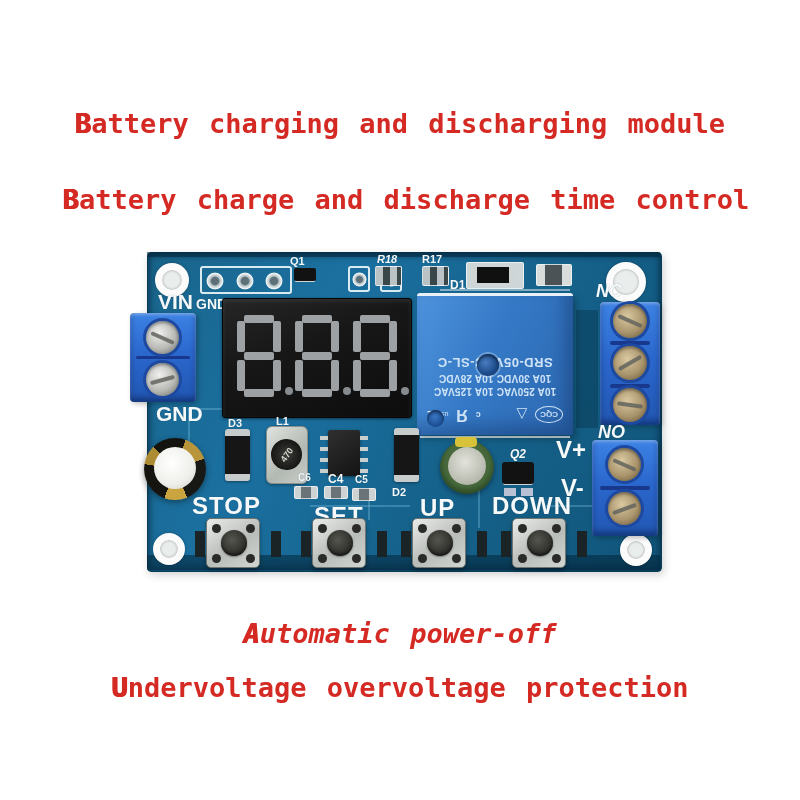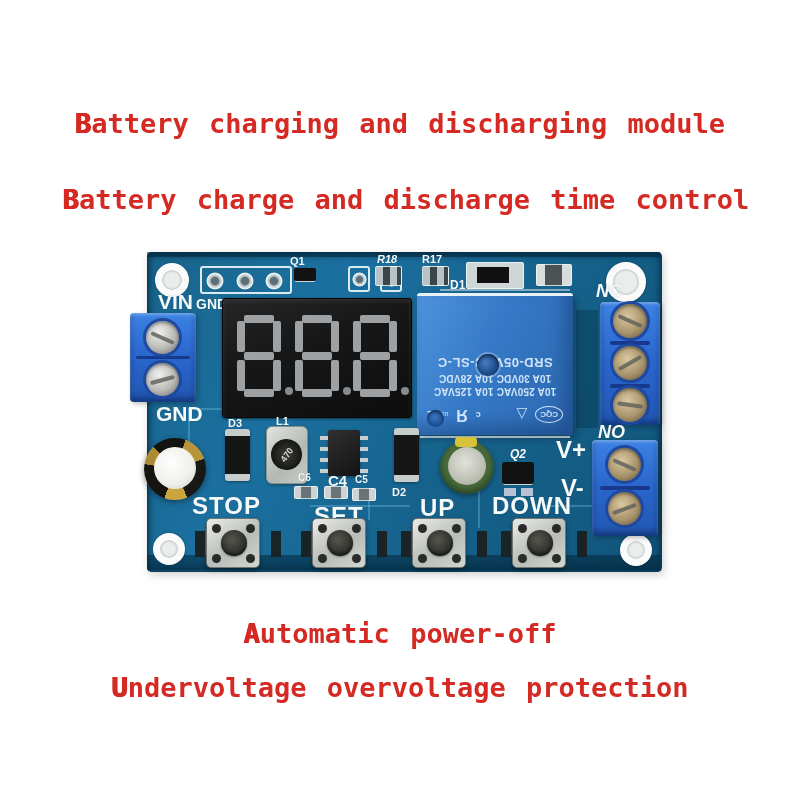--- a/index.html
+++ b/index.html
@@ -4,21 +4,21 @@
 <style>
   html,body{margin:0;padding:0;background:#ffffff;}
   .page{position:relative;width:800px;height:800px;background:#fff;overflow:hidden;
         font-family:"Liberation Sans",sans-serif;}
   
   .t-red{position:absolute;left:0;right:0;text-align:center;
          font-family:"DejaVu Sans Mono",monospace;font-weight:bold;
          color:#d42a23;font-size:27px;word-spacing:4px;letter-spacing:0;}
   .t-red::first-letter{font-weight:900;text-shadow:0.8px 0 0 currentColor,-0.4px 0 0 currentColor;}
   .title1{top:108px;}  .title2{top:184px;margin-left:12px;}
-  .cap1{top:618px;}    .cap2{top:672px;}
+  .cap1{top:618px;font-style:italic;}    .cap2{top:672px;}
   
   .board{position:absolute;left:128px;top:250px;width:544px;height:330px;}
   .pcb{position:absolute;left:19px;top:2px;width:513px;height:318px;border-radius:4px;
        background:linear-gradient(118deg,#19658b 0%,#1b70a0 30%,#15628b 62%,#11557a 100%);
        border:1px solid #0a3d57;
        box-shadow:inset 0 3px 6px rgba(0,25,45,.55),inset 0 -5px 8px rgba(0,25,45,.45),2px 3px 8px rgba(0,0,0,.18);}
   .strip{position:absolute;background:rgba(4,38,58,.55);}
   .tr{position:absolute;background:rgba(150,215,245,.28);}
   .silkline{position:absolute;background:rgba(250,252,252,.8);}
   .hole{position:absolute;box-sizing:border-box;border-radius:50%;background:#e9edec;
@@ -283,21 +283,21 @@
       <div class="l1-core">
           <span>470</span>
         </div>
     </div>
 
     <div class="ic"></div>
     <div class="pins" style="left:192px;top:186px;"></div>
     <div class="pins" style="left:232px;top:186px;"></div>
 
     <div class="silk" style="left:170px;top:222px;font-size:10px;">C6</div>
-    <div class="silk" style="left:200px;top:222px;font-size:15px;">C4</div>
+    <div class="silk" style="left:200px;top:222px;font-size:12px;">C4</div>
     <div class="silk" style="left:227px;top:224px;font-size:10px;">C5</div>
     <div class="scap" style="left:166px;top:236px;"></div>
     <div class="scap" style="left:196px;top:236px;"></div>
     <div class="scap" style="left:224px;top:238px;"></div>
 
     <div class="diode" style="left:266px;top:178px;width:25px;height:54px;"></div>
     <div class="silk" style="left:264px;top:236px;font-size:11px;">D2</div>
 
     <div class="ecap1">
       <div class="ecap1-top"></div>

